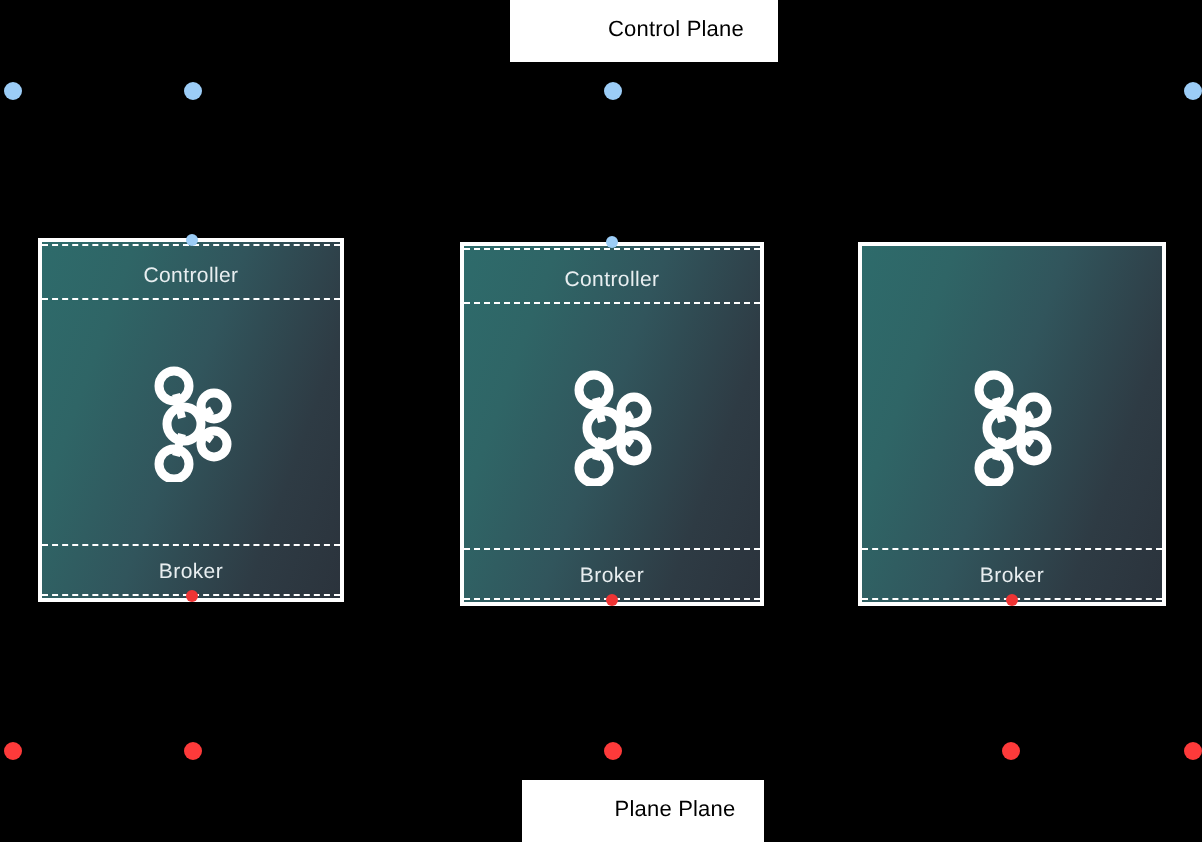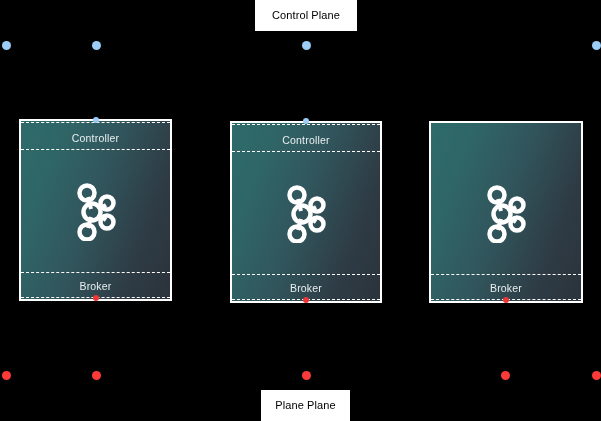--- a/index.html
+++ b/index.html
@@ -20,20 +20,21 @@
     position: absolute;
     background: #ffffff;
     color: #000000;
     font-size: 11px;
     line-height: 1;
     display: flex;
     align-items: center;
     justify-content: center;
     letter-spacing: 0.1px;
     white-space: nowrap;
+    padding-left: 32px;
   }
   #control-plane-label {
     left: 255px;
     top: 0px;
     width: 102px;
     height: 31px;
   }
   #data-plane-label {
     left: 261px;
     top: 390px;

